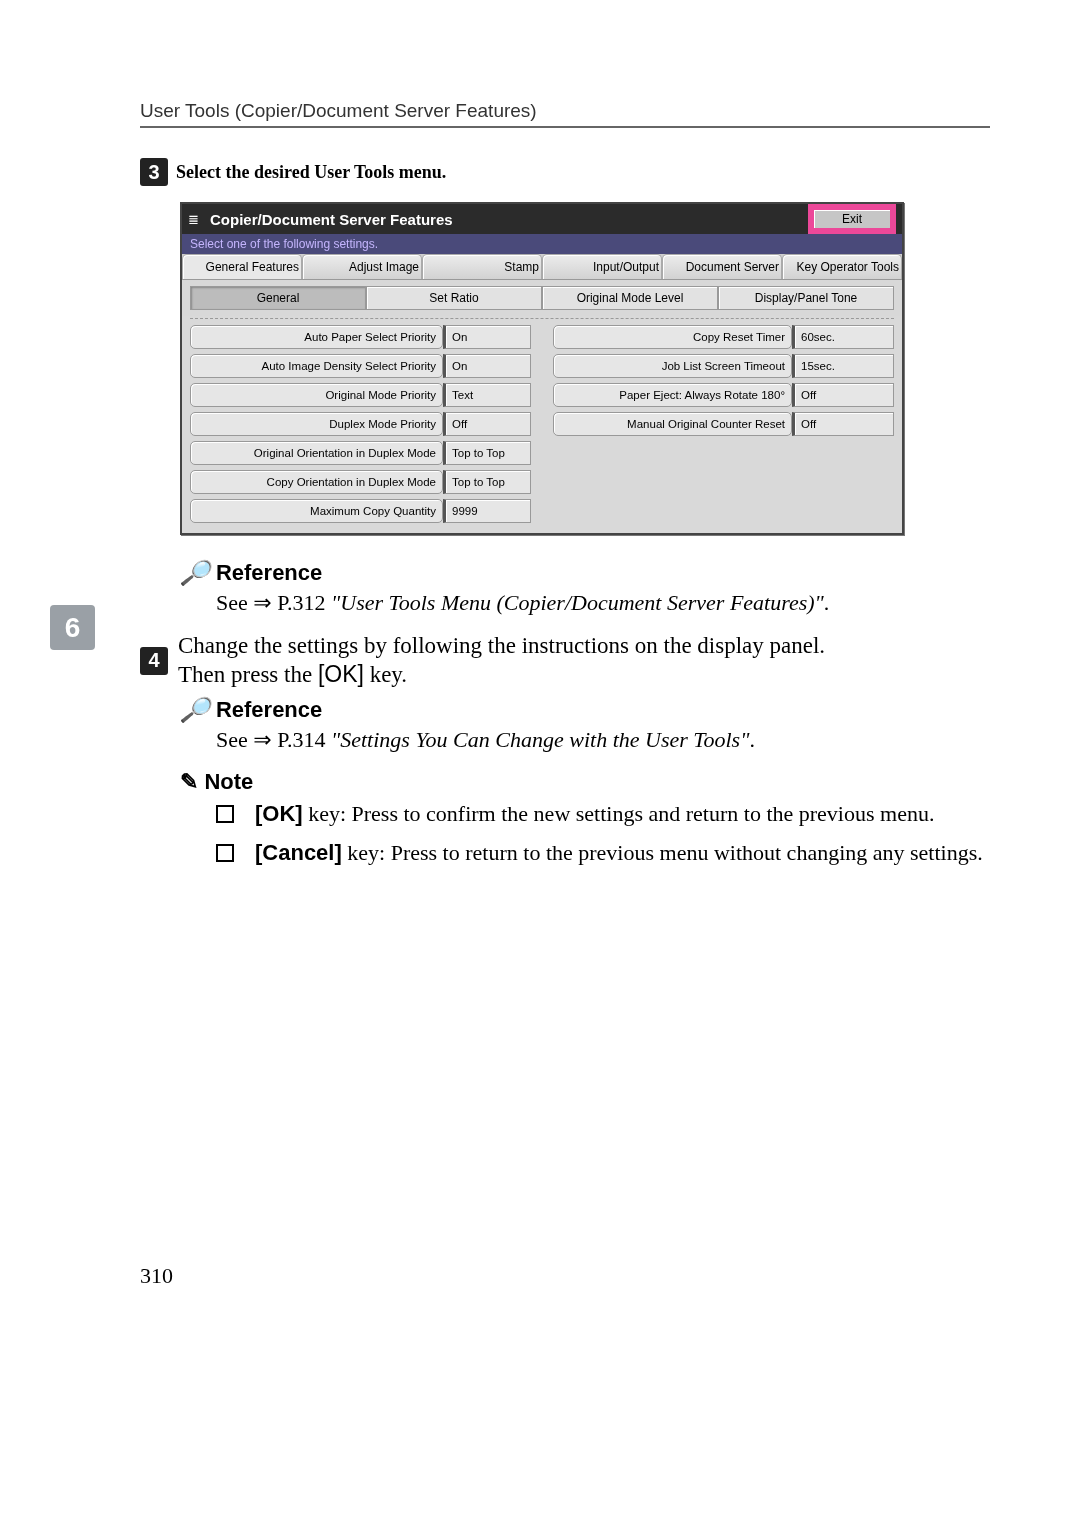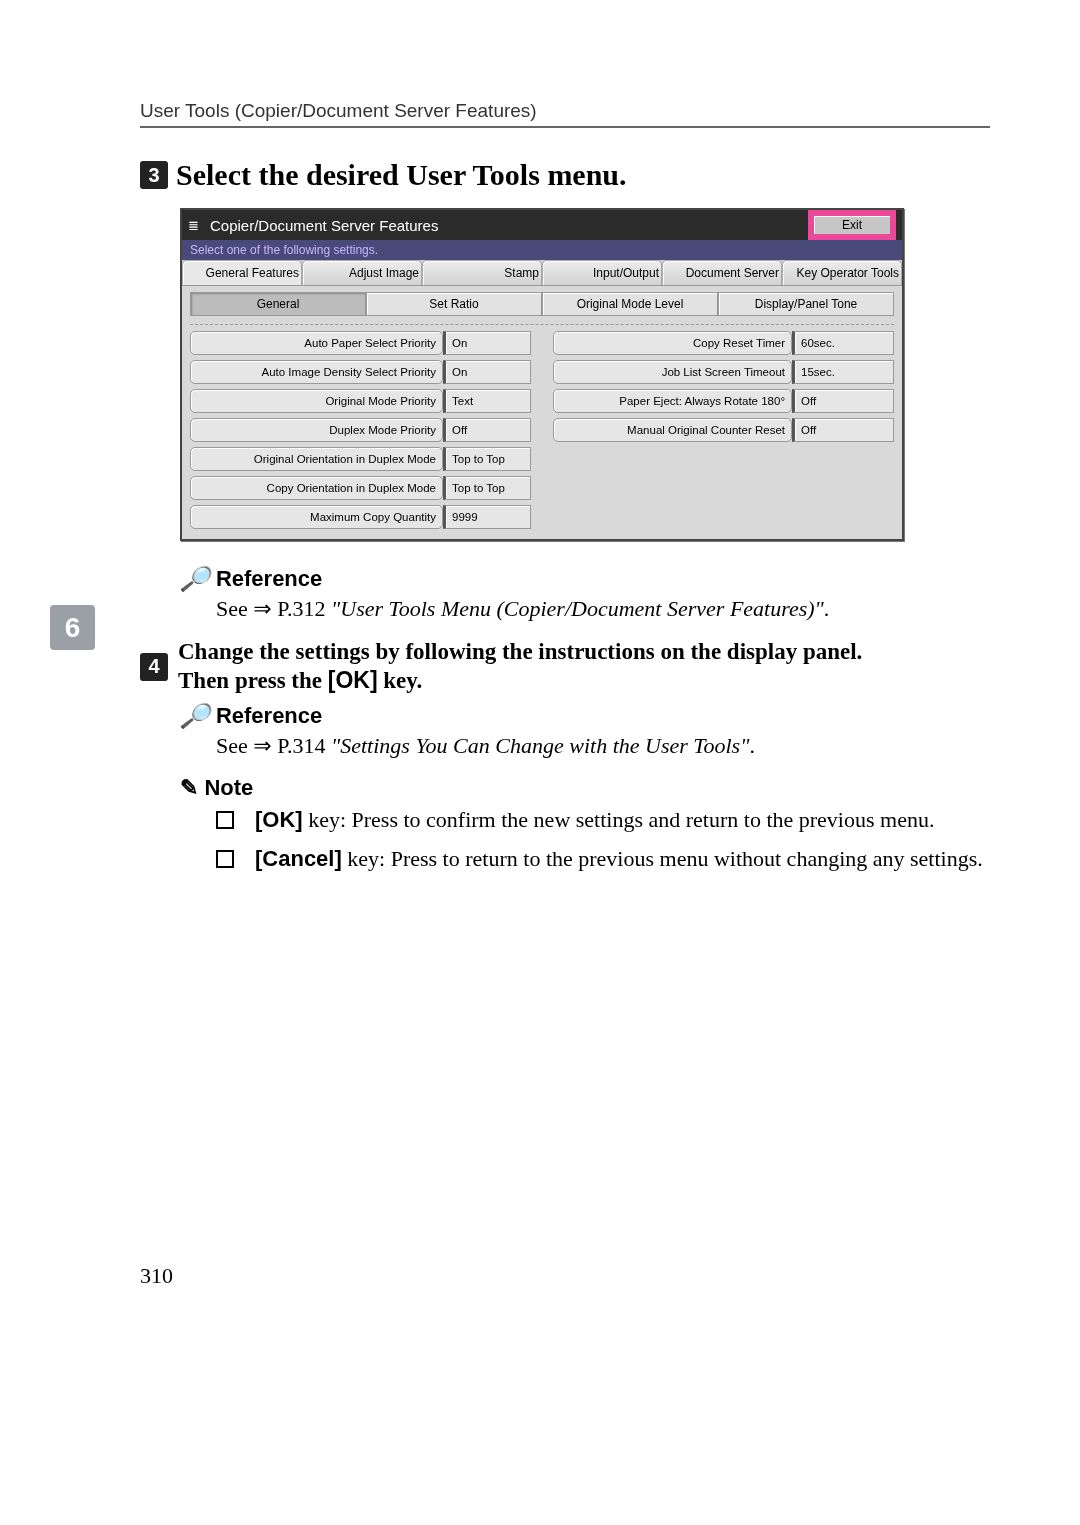--- a/index.html
+++ b/index.html
@@ -2,27 +2,27 @@
 <html><head>
 <meta charset="utf-8">
 <style>
   html,body{margin:0;padding:0;background:#fff;font-family:"Times New Roman",serif;color:#000}
   .page{width:1080px;height:1349px;position:relative;box-sizing:border-box;padding:100px 90px 28px 140px}
   .header-line{font-family:Arial,Helvetica,sans-serif;font-size:19px;color:#333;margin-bottom:4px}
   .hrule{border:0;border-top:2px solid #666;margin:0 0 30px 0}
   .section-side{position:absolute;left:50px;top:605px;width:45px;height:45px;background:#9aa0a6;color:#fff;font-family:Arial,Helvetica,sans-serif;font-weight:bold;font-size:28px;display:flex;align-items:center;justify-content:center;border-radius:4px}
   .step-row{display:flex;align-items:center;gap:8px}
   .step-badge{display:inline-flex;width:28px;height:28px;background:#222;color:#fff;font-family:Arial,Helvetica,sans-serif;font-weight:bold;font-size:20px;align-items:center;justify-content:center;border-radius:3px}
-  .step-text{font-weight:bold;font-size:30px;font-family:"Palatino Linotype","Times New Roman",serif}
+  .step-text{font-weight:bold;font-size:18px;font-family:"Palatino Linotype","Times New Roman",serif}
   .figure{margin:16px 0 24px 40px}
   
   .panel{width:720px;border:2px solid #444;font-family:"MS Sans Serif",Arial,sans-serif;font-size:13px;background:#d9d9d9;box-shadow:1px 1px 0 #777}
   .panel-titlebar{background:#2b2b2b;color:#fff;display:flex;align-items:center;padding:3px 6px;height:24px}
   .panel-titlebar .icon{width:16px;display:inline-block;margin-right:6px;letter-spacing:-3px}
-  .panel-titlebar .title{font-weight:normal;font-size:15px;flex:1}
+  .panel-titlebar .title{font-weight:bold;font-size:15px;flex:1}
   .panel-titlebar .exit{background:#c6c6c6;color:#000;border:6px solid #ec4899;box-shadow:1px 1px 0 #fff inset;padding:2px 28px;font-size:12px}
   .panel-sub{background:#4a4a7a;color:#c4b5fd;padding:3px 8px;font-size:12px}
   .tabs{display:flex;background:#cfcfcf;border-bottom:1px solid #999}
   .tab{flex:1;text-align:right;padding:5px 2px;border:1px solid #aaa;border-bottom:0;font-size:12px;background:linear-gradient(#ececec,#d2d2d2);border-radius:5px 5px 0 0;box-shadow:1px 1px 0 #fff inset;cursor:default}
   .tab.active{background:#e8e8e8}
   .subtabs{display:flex;padding:6px 8px;gap:0;background:#d8d8d8}
   .subtab{width:175px;text-align:center;padding:4px 0;font-size:12px;border:1px solid #999;background:#e2e2e2;box-shadow:1px 1px 0 #fff inset}
   .subtab.active{background:#bcbcbc;box-shadow:inset 1px 1px 2px #888}
   .subtabs .spacer{flex:1}
   .dash-sep{border-top:1px dashed #999;margin:2px 8px}
@@ -31,21 +31,21 @@
   .row{display:flex}
   .lblbtn{flex:1;border:1px solid #999;background:#e6e6e6;box-shadow:1px 1px 0 #fff inset;padding:5px 6px;font-size:11.5px;text-align:right;border-radius:5px}
   .valbtn{width:72px;border:1px solid #999;border-left:3px solid #555;background:#e6e6e6;box-shadow:1px 1px 0 #fff inset;padding:5px 6px;font-size:11.5px;text-align:left}
   .valbtn.wide{width:86px}
   
   .ref-head{font-family:Arial,Helvetica,sans-serif;font-weight:bold;font-size:22px;display:flex;align-items:center;gap:6px;margin:6px 0 2px 40px}
   .ref-icon{font-size:24px;font-style:italic}
   .note-icon{font-size:22px}
   .body{margin:2px 0 14px 76px;font-size:22px;line-height:1.3}
   .body .ital{font-style:italic}
-  .instr{font-weight:bold;font-size:23px;line-height:1.25;margin-left:2px;font-family:"Palatino Linotype","Times New Roman",serif}
+  .instr{font-weight:normal;font-size:23px;line-height:1.25;margin-left:2px;font-family:"Palatino Linotype","Times New Roman",serif}
   .sf{font-family:Arial,Helvetica,sans-serif}
   .bullet-list{margin:4px 0 4px 76px;font-size:22px;line-height:1.35}
   .bullet{display:flex;gap:21px;margin-bottom:10px;text-align:justify}
   .bullet .sq{width:14px;height:14px;border:2px solid #000;flex-shrink:0;margin-top:6px}
   .pagenum{position:absolute;left:140px;bottom:60px;font-size:22px}
 </style>
 </head>
 <body>
 
 <div class="page">

